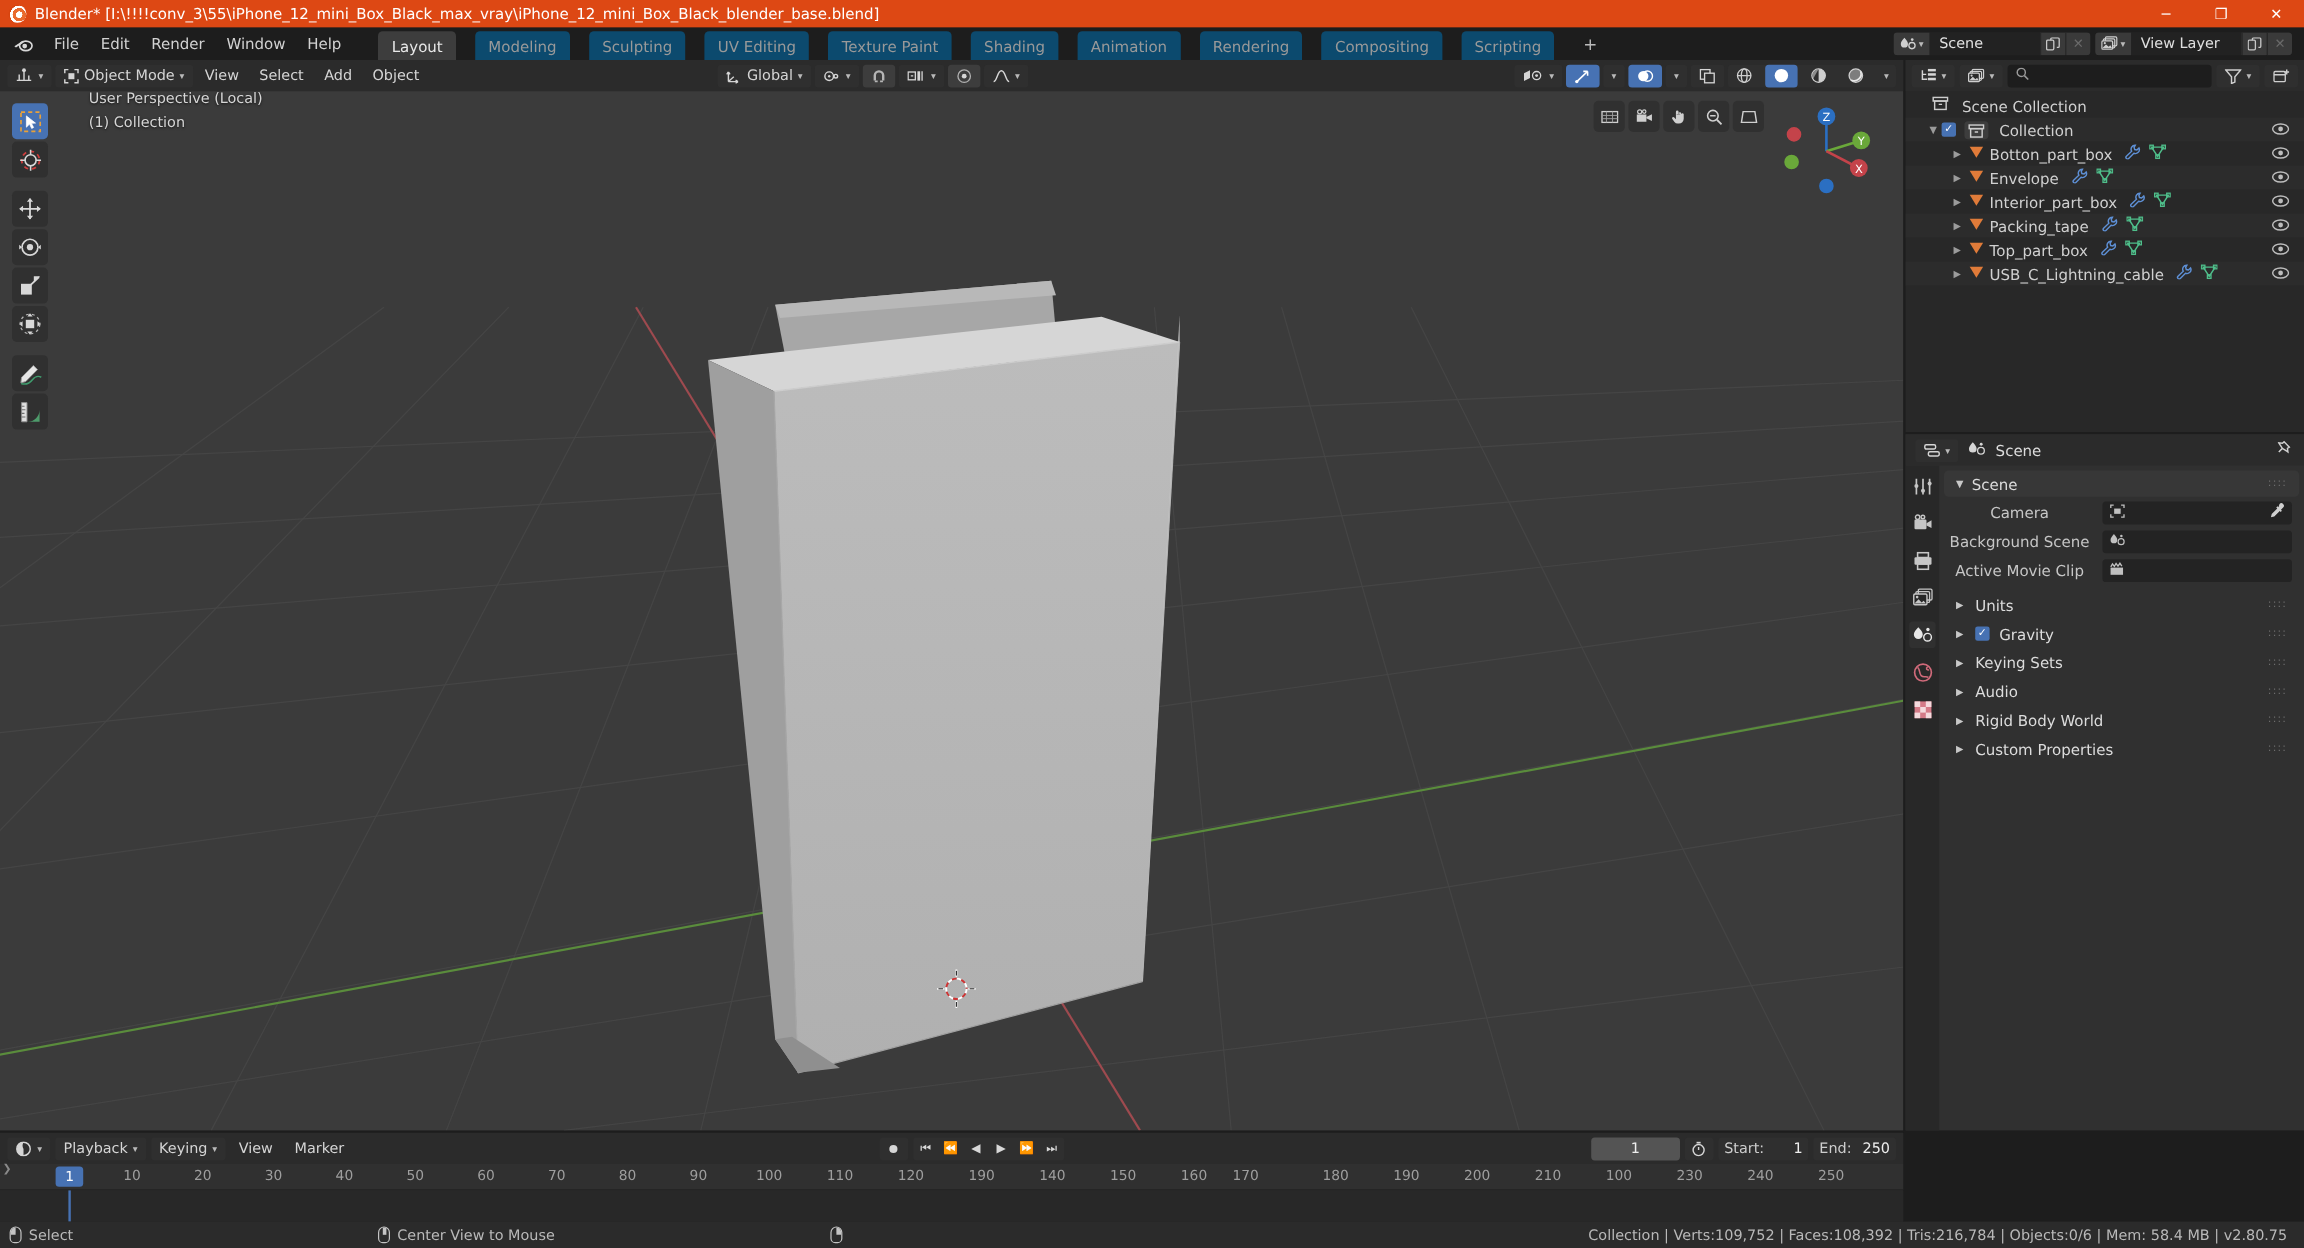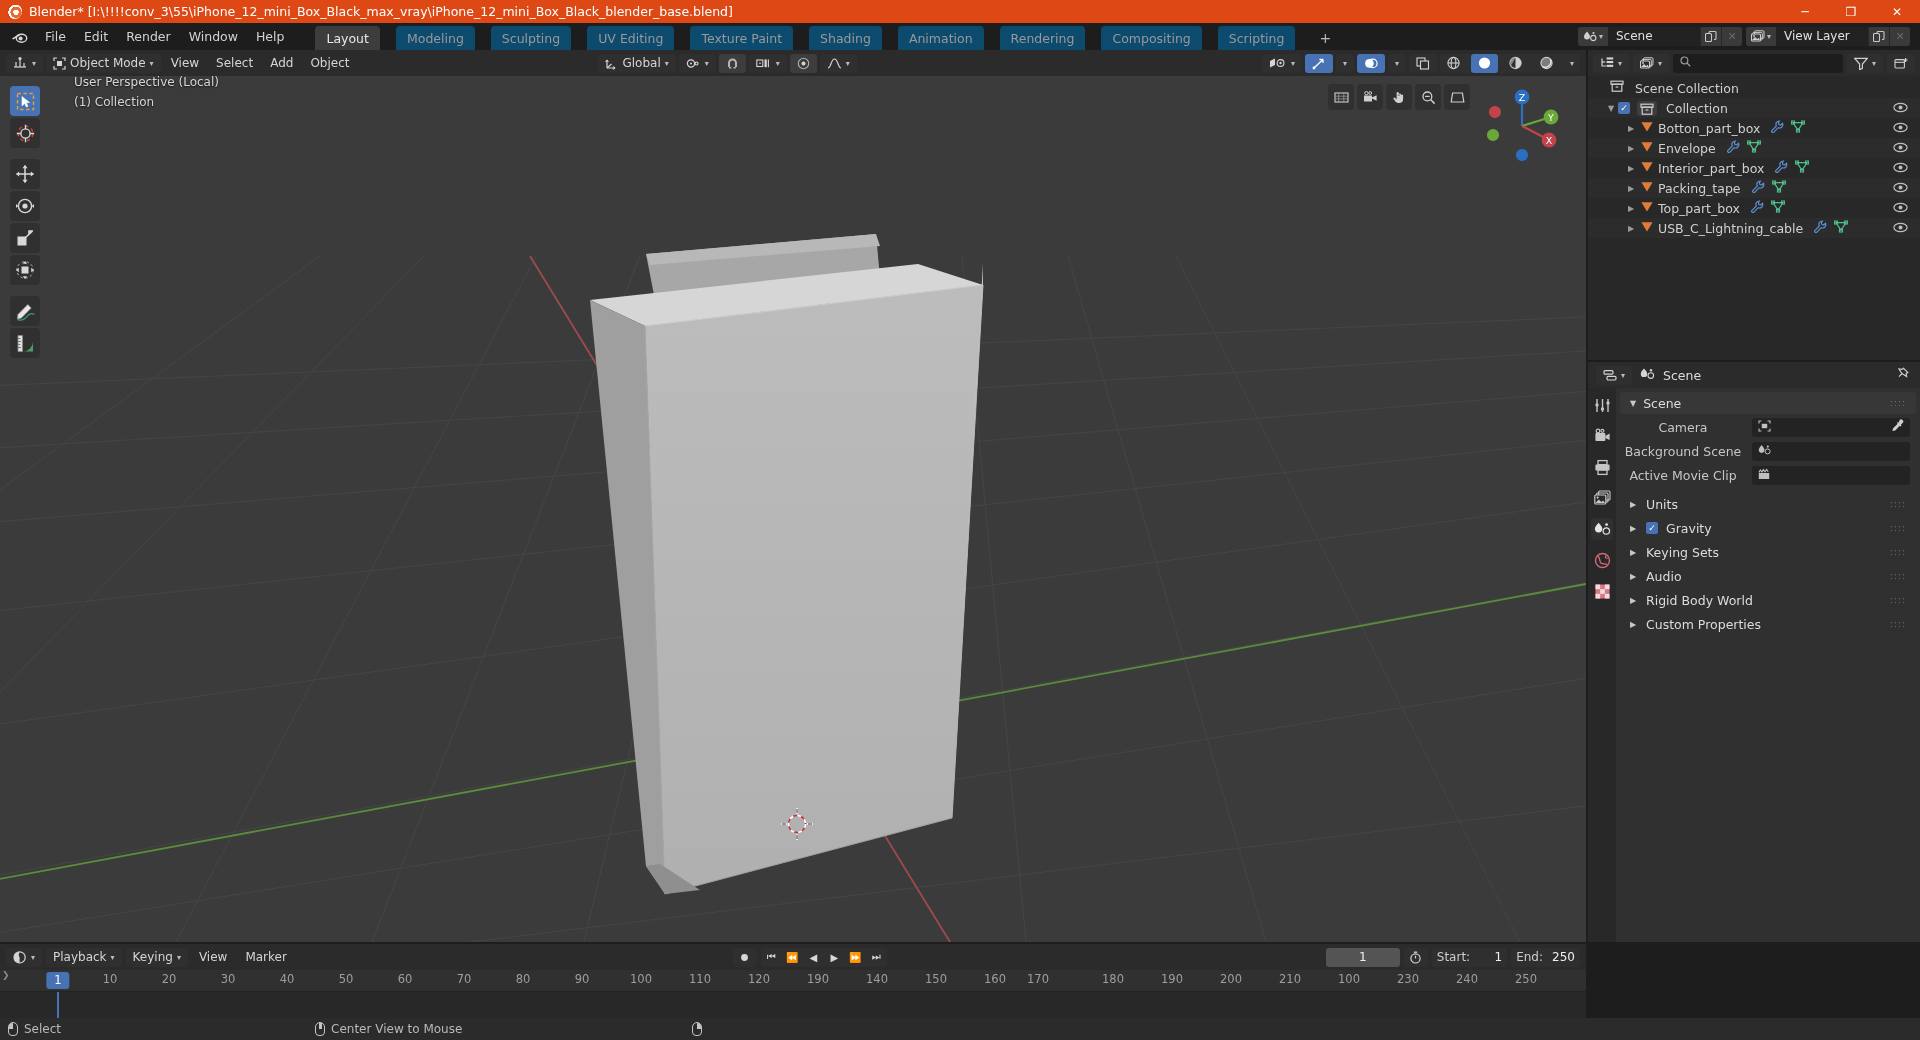--- a/index.html
+++ b/index.html
@@ -1197,15 +1197,16 @@
       <span>Select</span>
     </div>
     <div class="sb-item" style="margin-left:220px">
       <span class="mouse-ico mmb"></span>
       <span>Center View to Mouse</span>
     </div>
     <div class="sb-item" style="margin-left:196px">
       <span class="mouse-ico rmb"></span>
       <span></span>
     </div>
+    <div class="sb-right">Collection | Verts:109,752 | Faces:108,392 | Tris:216,784 | Objects:0/6 | Mem: 58.4 MB | v2.80.75</div>
   </div>
 
 </div>
 
 </body></html>

